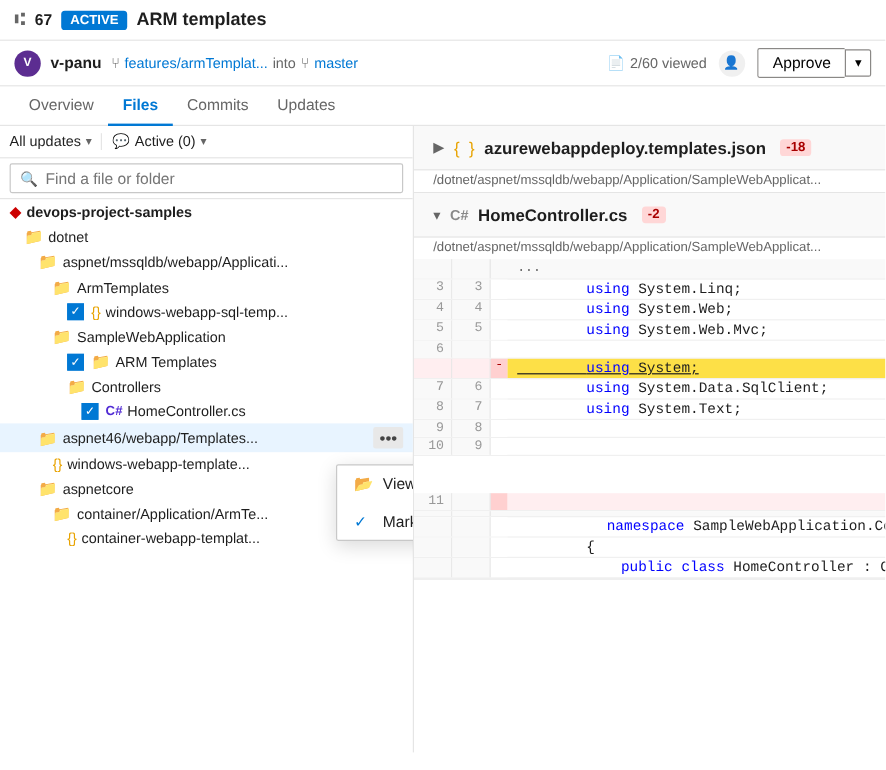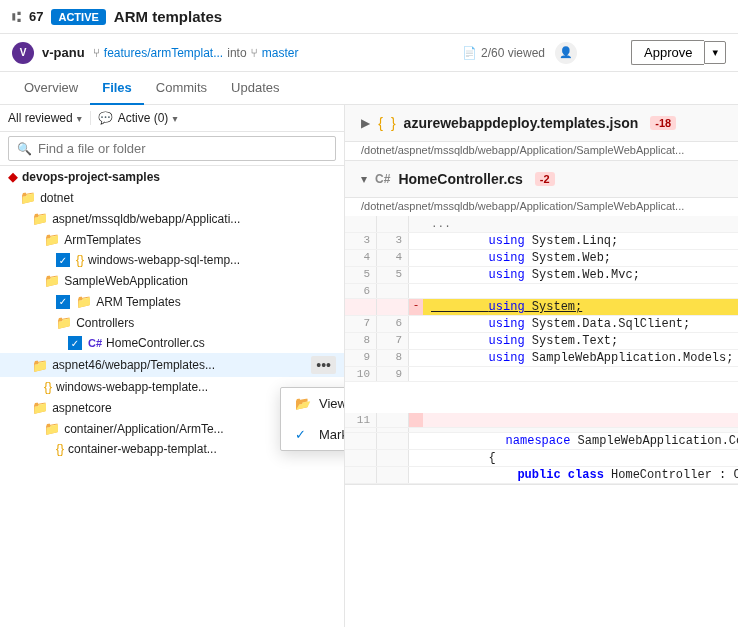--- a/index.html
+++ b/index.html
@@ -14,21 +14,21 @@
     .sub-header { display: flex; align-items: center; justify-content: space-between; padding: 6px 12px; border-bottom: 1px solid #e5e5e5; }
     .sub-header-left { display: flex; align-items: center; gap: 8px; }
     .avatar { width: 22px; height: 22px; background: #5c2d91; border-radius: 50%; display: flex; align-items: center; justify-content: center; color: #fff; font-size: 10px; font-weight: 600; }
     .username { font-weight: 600; color: #1e1e1e; font-size: 13px; }
     .branch-info { display: flex; align-items: center; gap: 4px; font-size: 12px; color: #666; }
     .branch-name { color: #0078d4; }
     .sub-header-right { display: flex; align-items: center; gap: 10px; }
     .viewed-count { font-size: 12px; color: #666; display: flex; align-items: center; gap: 4px; }
     .person-icon { width: 22px; height: 22px; background: #f0f0f0; border-radius: 50%; display: flex; align-items: center; justify-content: center; font-size: 11px; color: #666; }
     .approve-btn { display: flex; align-items: center; }
-    .approve-main { background: #fff; border: 1px solid #8a8886; border-right: none; padding: 4px 12px; font-size: 13px; cursor: pointer; border-radius: 2px 0 0 2px; margin-left: 44px; }
+    .approve-main { background: #fff; border: 1px solid #8a8886; border-right: none; padding: 4px 12px; font-size: 13px; cursor: pointer; border-radius: 2px 0 0 2px; }
     .approve-dropdown { background: #fff; border: 1px solid #8a8886; padding: 4px 7px; font-size: 11px; cursor: pointer; border-radius: 0 2px 2px 0; }
 
     
     .nav-tabs { display: flex; border-bottom: 1px solid #e5e5e5; padding: 0 12px; }
     .nav-tab { padding: 8px 12px; font-size: 13px; color: #666; cursor: pointer; border-bottom: 2px solid transparent; margin-bottom: -1px; }
     .nav-tab.active { color: #0078d4; border-bottom: 2px solid #0078d4; font-weight: 600; }
 
     
     .main-content { display: flex; height: calc(642px - 120px); }
 
@@ -118,21 +118,21 @@
   <div class="nav-tab">Commits</div>
   <div class="nav-tab">Updates</div>
 </div>
 
 <div class="main-content">
 
   <div class="left-panel">
 
     <div class="filter-bar">
       <div class="filter-dropdown">
-        <span>All reviewed</span>
+        <span>All updates</span>
         <span class="chevron-icon">▾</span>
       </div>
       <div class="active-filter">
         <span style="font-size:12px;">💬</span>
         <span>Active (0)</span>
         <span class="chevron-icon">▾</span>
       </div>
     </div>
 
     <div class="search-bar">
@@ -308,21 +308,20 @@
           <span class="line-num">8</span>
           <span class="line-num">7</span>
           <span style="width:14px;flex-shrink:0;background:#fff;"></span>
           <span class="line-content">        <span style="color:#0000ff;">using</span> System.Text;</span>
         </div>
 
         <div style="display:flex;border-bottom:1px solid #f0f0f0;">
           <span class="line-num">9</span>
           <span class="line-num">8</span>
           <span style="width:14px;flex-shrink:0;background:#fff;"></span>
-          <span class="line-content">        <span style="color:#0000ff;">using</span> SampleWebApplication.Models;</span>
         </div>
 
         <div style="display:flex;border-bottom:1px solid #f0f0f0;">
           <span class="line-num">10</span>
           <span class="line-num">9</span>
           <span style="width:14px;flex-shrink:0;background:#fff;"></span>
           <span class="line-content"></span>
         </div>
 
         <div style="display:flex;border-bottom:1px solid #f0f0f0;margin-top:31px;">
@@ -350,20 +349,20 @@
           <span class="line-num"></span>
           <span class="line-num"></span>
           <span style="width:14px;flex-shrink:0;background:#fff;"></span>
           <span class="line-content">        {</span>
         </div>
 
         <div style="display:flex;border-bottom:1px solid #f0f0f0;">
           <span class="line-num"></span>
           <span class="line-num"></span>
           <span style="width:14px;flex-shrink:0;background:#fff;"></span>
-          <span class="line-content">            <span style="color:#0000ff;font-weight:bold;">public class</span> HomeController : Co...</span>
+          <span class="line-content">            <span style="color:#0000ff;">public class</span> HomeController : Co...</span>
         </div>
 
       </div>
     </div>
 
   </div>
 </div>
 
 </body></html>

